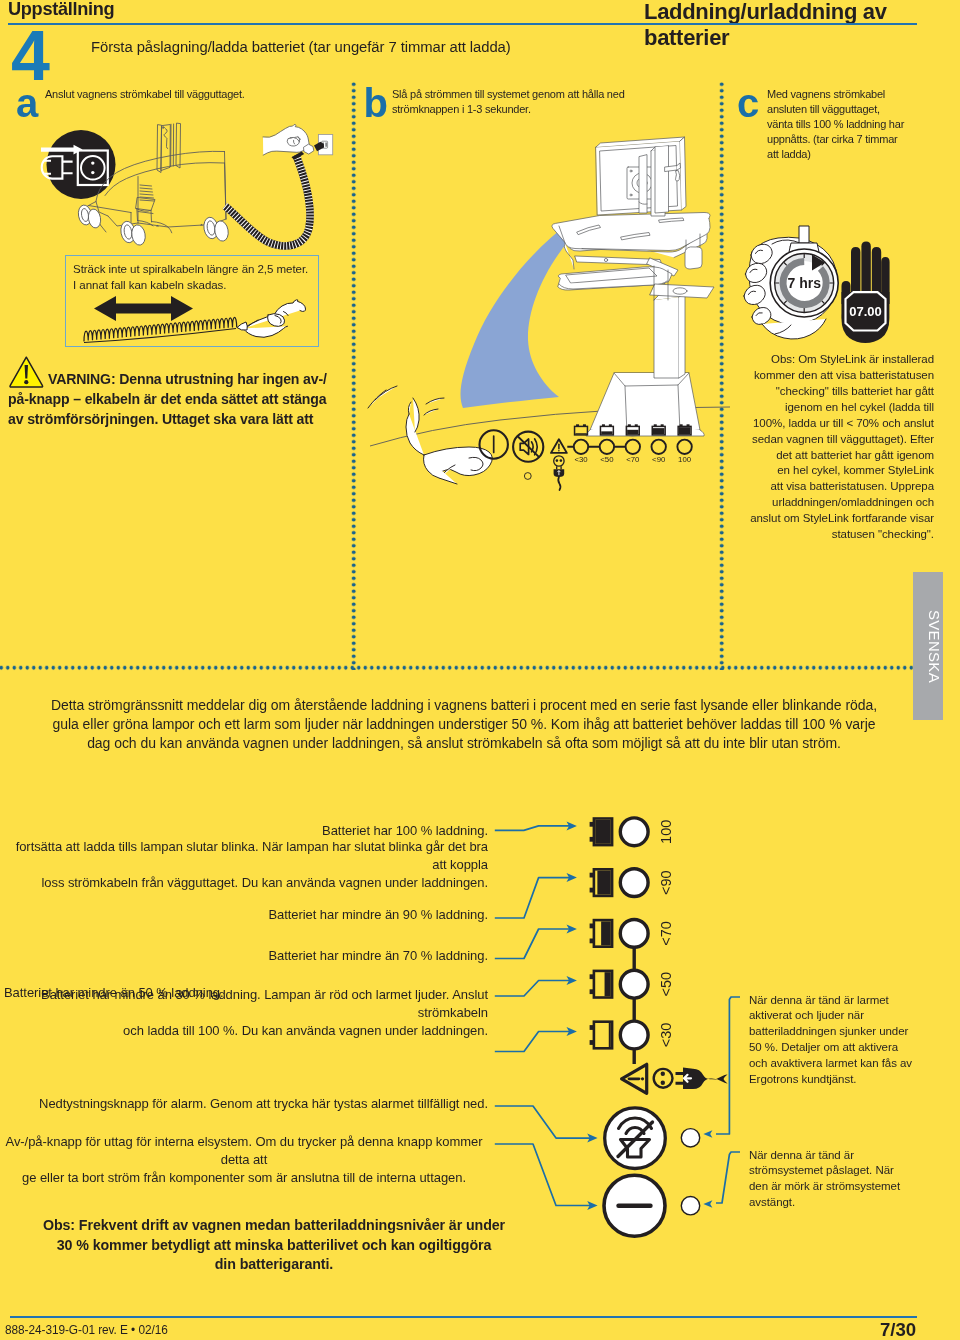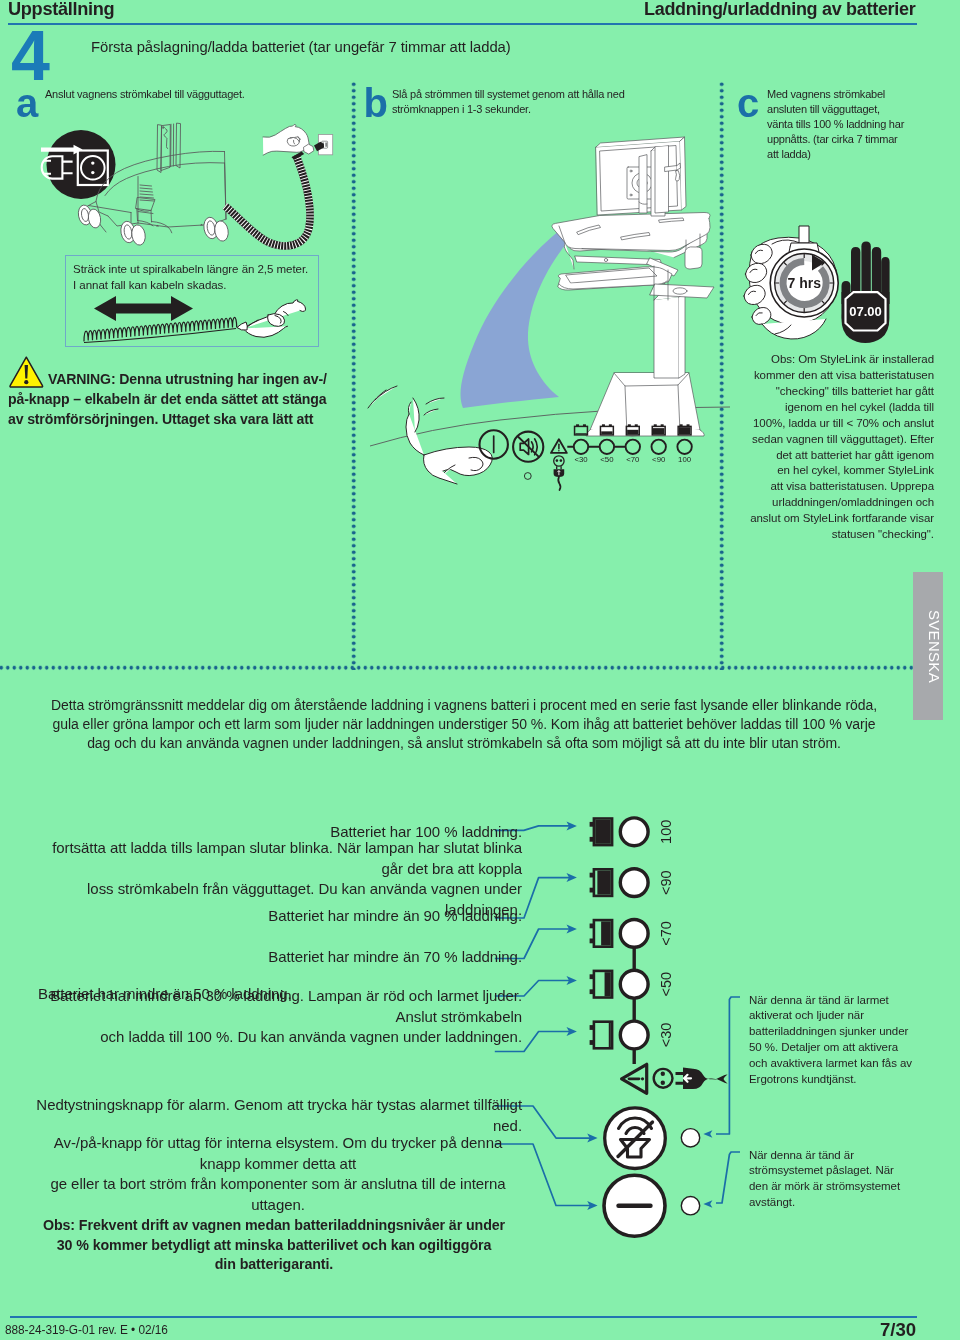--- a/index.html
+++ b/index.html
@@ -1,40 +1,40 @@
 <!DOCTYPE html>
 <html><head>
 <meta charset="utf-8">
 <style>
   html,body{margin:0;padding:0;background:#fff;}
   body{width:960px;height:1340px;position:relative;
        font-family:"Liberation Sans",sans-serif;color:#231f20;overflow:hidden;
        -webkit-font-smoothing:antialiased;}
-  .page{position:absolute;left:0;top:0;width:960px;height:1340px;background:#86efac;}
+  .page{position:absolute;left:0;top:0;width:960px;height:1340px;background:#fde047;}
   .abs{position:absolute;}
   .hdr-left{left:8px;top:-1.5px;font-size:18.2px;font-weight:bold;letter-spacing:-0.32px;color:#231f20;}
-  .hdr-right{left:644px;top:-1px;font-size:18px;font-weight:bold;letter-spacing:-0.3px;color:#231f20;}
+  .hdr-right{left:644px;top:-1px;font-size:22px;font-weight:bold;letter-spacing:-0.3px;color:#231f20;}
   .hdr-rule{left:8px;top:23px;width:909px;height:2px;background:#2274b0;}
   .step-num{left:11px;top:21px;font-size:70px;font-weight:bold;color:#1b7bb8;line-height:1;letter-spacing:-2px;}
   .step-title{left:91px;top:38.5px;font-size:14.85px;letter-spacing:-0.08px;color:#231f20;white-space:nowrap;}
   .step-title b{font-weight:normal;}
   .sub-letter{font-size:40px;font-weight:bold;color:#1b6fa8;line-height:1;}
   .sub-text{font-size:11px;line-height:1.37;color:#231f20;letter-spacing:-0.22px;}
   .vdot{width:7px;background-image:radial-gradient(circle at 3.5px 3.25px, #19648d 1.62px, rgba(25,100,141,0) 2.05px);
         background-size:6.5px 6.5px;}
   .hdot{height:7px;background-image:radial-gradient(circle at 3.25px 3.5px, #19648d 1.62px, rgba(25,100,141,0) 2.05px);
         background-size:6.5px 6.5px;}
   .note-box{border:1px solid #6fa9c9;box-sizing:border-box;}
   .note-text{font-size:11.55px;line-height:1.42;letter-spacing:-0.06px;color:#231f20;}
   .warn-text{font-size:14.1px;line-height:1.43;letter-spacing:-0.15px;font-weight:bold;color:#231f20;}
   .sl-text{font-size:11.5px;line-height:1.385;letter-spacing:-0.06px;color:#231f20;text-align:right;}
   .body-par{font-size:14px;line-height:1.37;letter-spacing:-0.055px;color:#231f20;text-align:center;}
   .side-tab{background:#a7a9ac;color:#fff;font-size:15px;letter-spacing:0.3px;
             writing-mode:vertical-rl;text-align:center;}
-  .callout{font-size:15px;line-height:1.38;letter-spacing:-0.06px;color:#231f20;margin-left:34px;}
+  .callout{font-size:13px;line-height:1.38;letter-spacing:-0.06px;color:#231f20;}
   .callout-r{font-size:11.5px;line-height:1.385;letter-spacing:-0.06px;color:#231f20;}
   .bottom-note{font-size:14.25px;line-height:1.37;letter-spacing:-0.1px;font-weight:bold;color:#231f20;text-align:center;}
   .foot-rule{left:9.5px;top:1316px;width:907px;height:1.7px;background:#2274b0;}
   .foot-left{left:5px;top:1323px;font-size:11.85px;letter-spacing:-0.06px;color:#231f20;}
   .foot-right{left:880px;top:1318.5px;font-size:18.6px;font-weight:bold;color:#231f20;}
   svg{display:block;overflow:visible;}
 </style>
 </head>
 <body>
 

